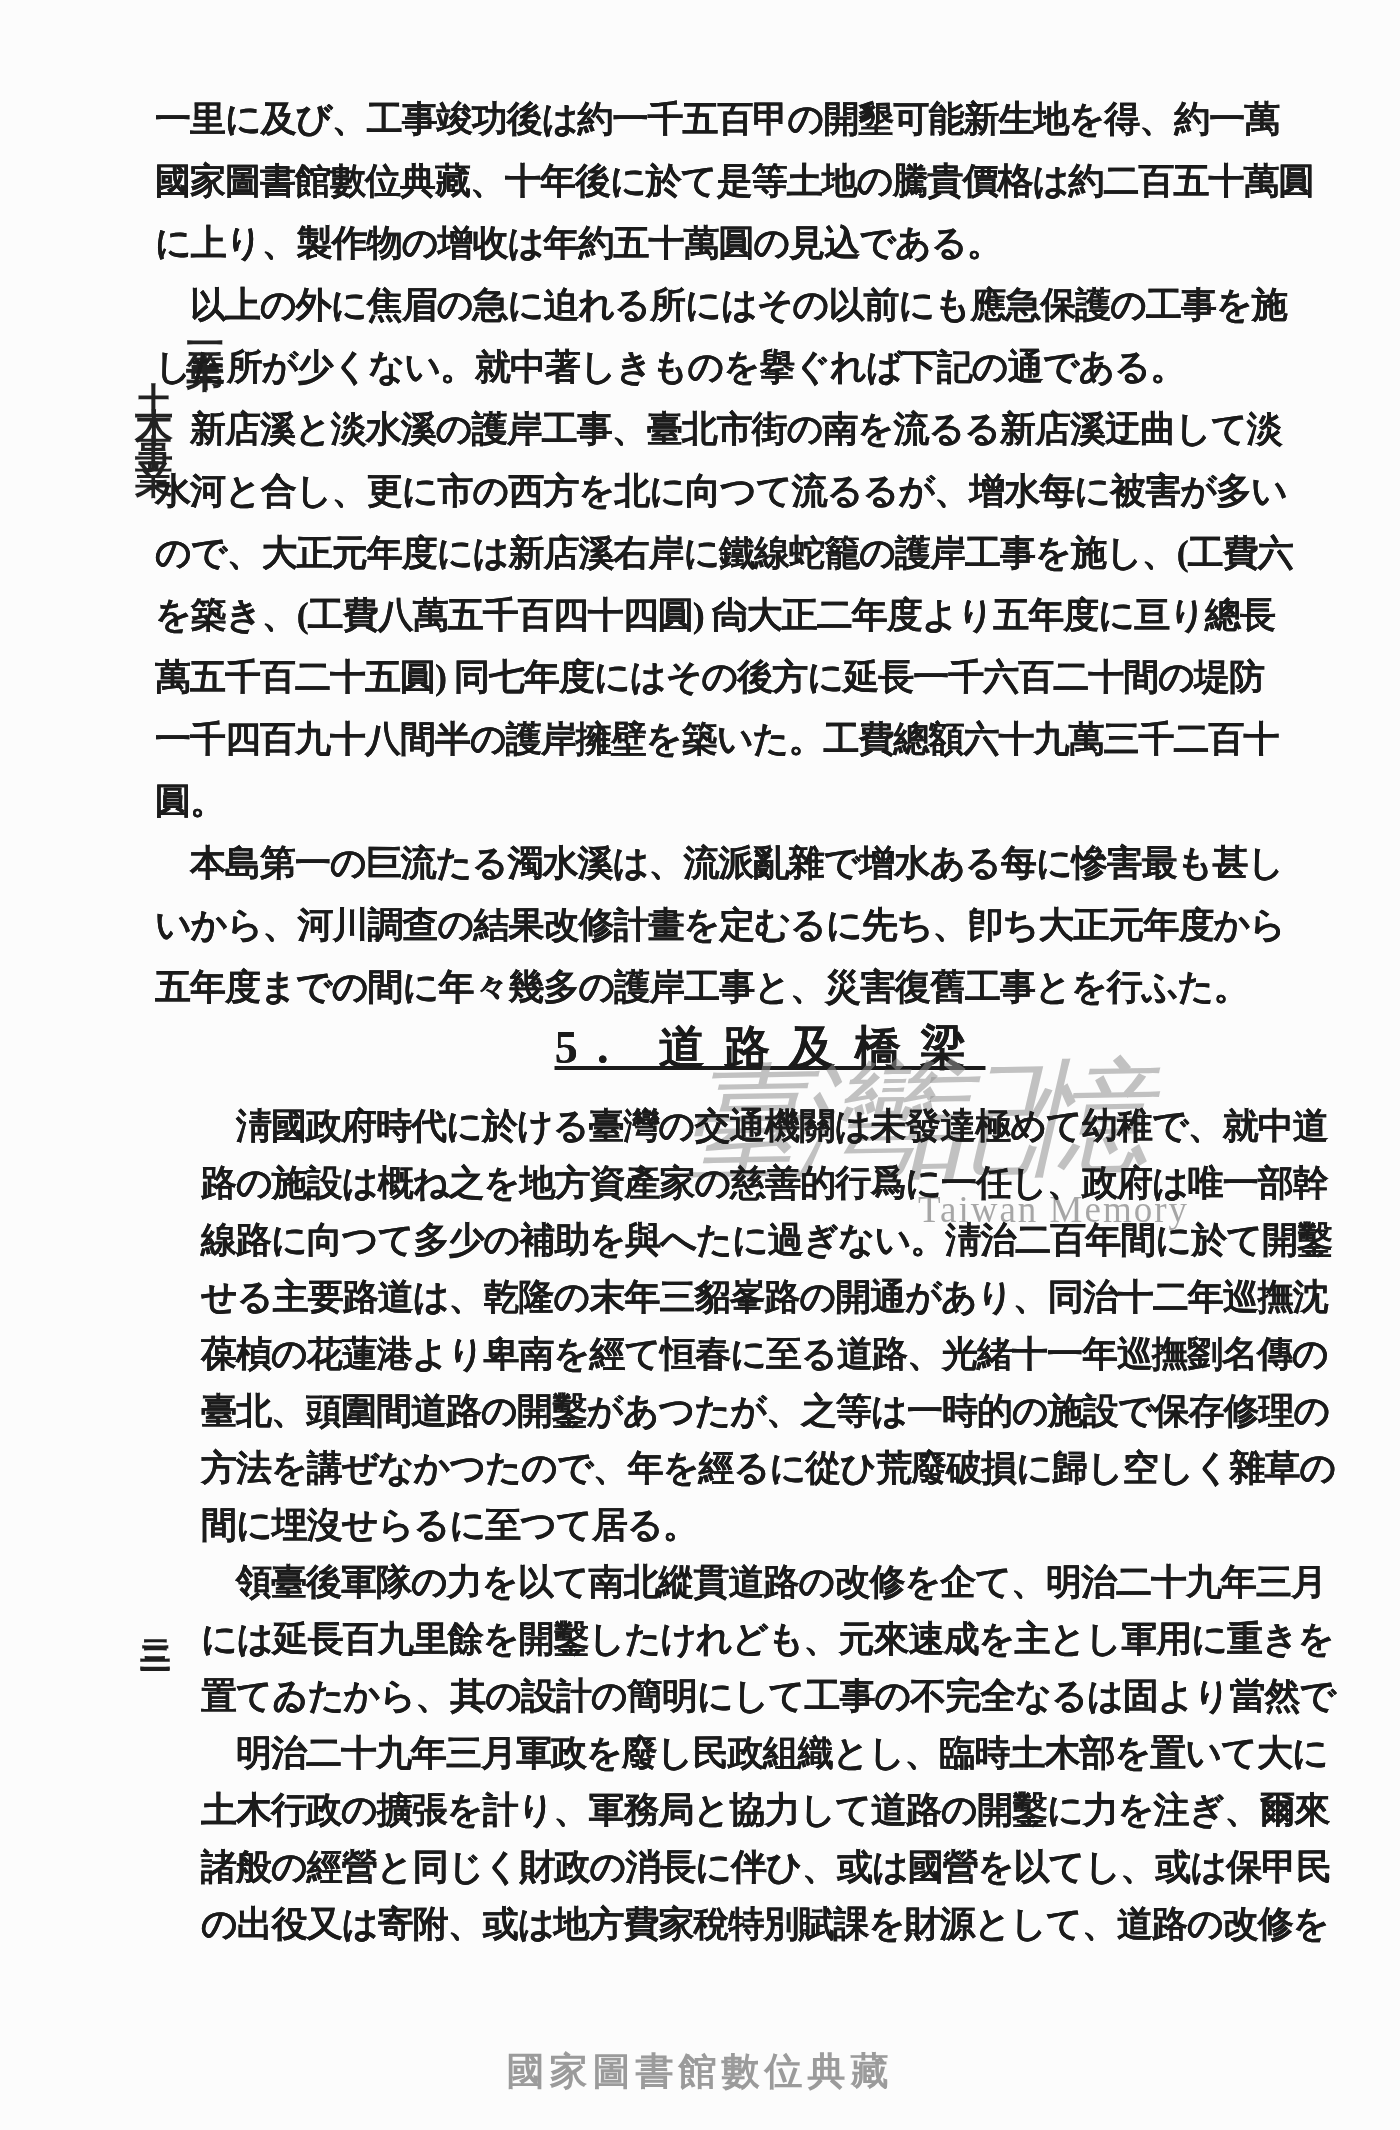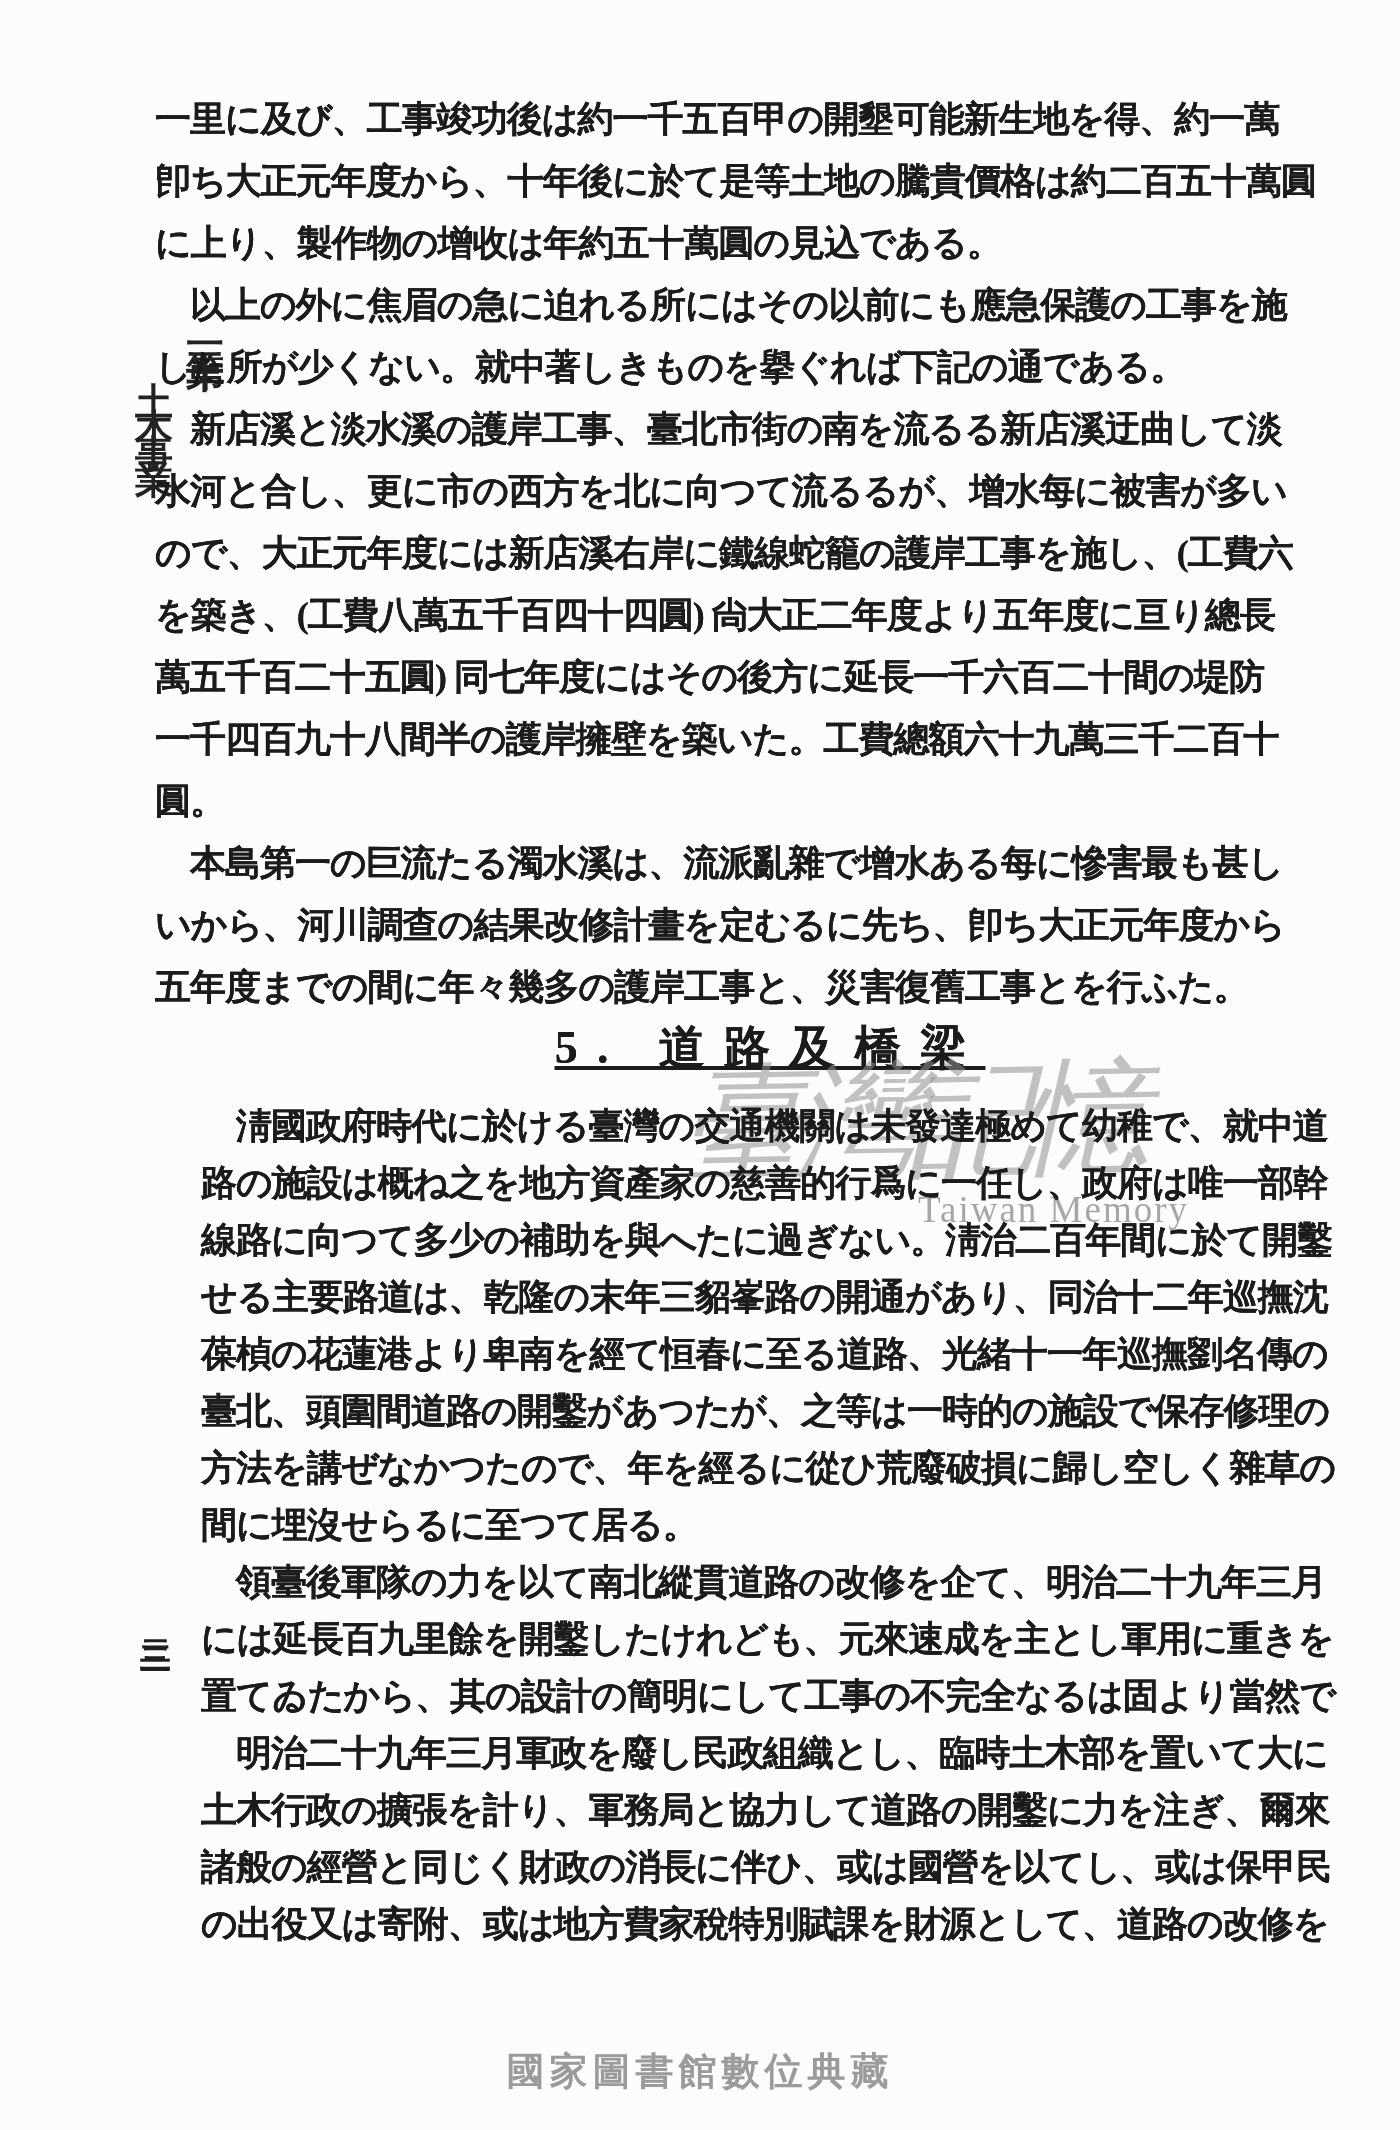--- a/index.html
+++ b/index.html
@@ -127,21 +127,21 @@
 
   <div class="chapter-margin">
     <span class="chapter-part1">第三十一</span>
     <span class="chapter-part2">土木事業</span>
   </div>
 
   <div class="folio">二三二</div>
 
   <div class="body-block body-a">
     <div class="line">一里に及び、工事竣功後は約一千五百甲の開墾可能新生地を得、約一萬</div>
-    <div class="line">卽ち大正元年度から、十年後に於て是等土地の騰貴價格は約二百五十萬圓</div>
+    <div class="line">國家圖書館數位典藏、十年後に於て是等土地の騰貴價格は約二百五十萬圓</div>
     <div class="line">に上り、製作物の增收は年約五十萬圓の見込である。</div>
     <div class="line">　以上の外に焦眉の急に迫れる所にはその以前にも應急保護の工事を施</div>
     <div class="line">した所が少くない。就中著しきものを擧ぐれば下記の通である。</div>
     <div class="line">　新店溪と淡水溪の護岸工事、臺北市街の南を流るる新店溪迂曲して淡</div>
     <div class="line">水河と合し、更に市の西方を北に向つて流るるが、增水每に被害が多い</div>
     <div class="line">ので、大正元年度には新店溪右岸に鐵線蛇籠の護岸工事を施し、(工費六</div>
     <div class="line">を築き、(工費八萬五千百四十四圓) 尙大正二年度より五年度に亘り總長</div>
     <div class="line">萬五千百二十五圓) 同七年度にはその後方に延長一千六百二十間の堤防</div>
     <div class="line">一千四百九十八間半の護岸擁壁を築いた。工費總額六十九萬三千二百十</div>
     <div class="line">圓。</div>

